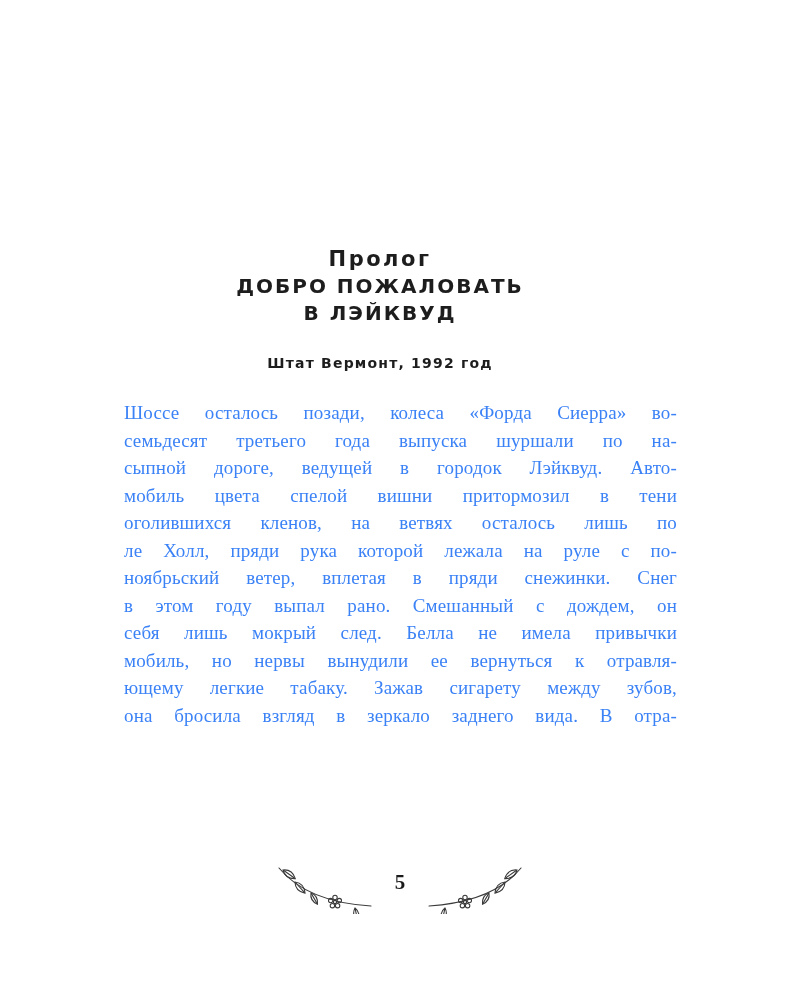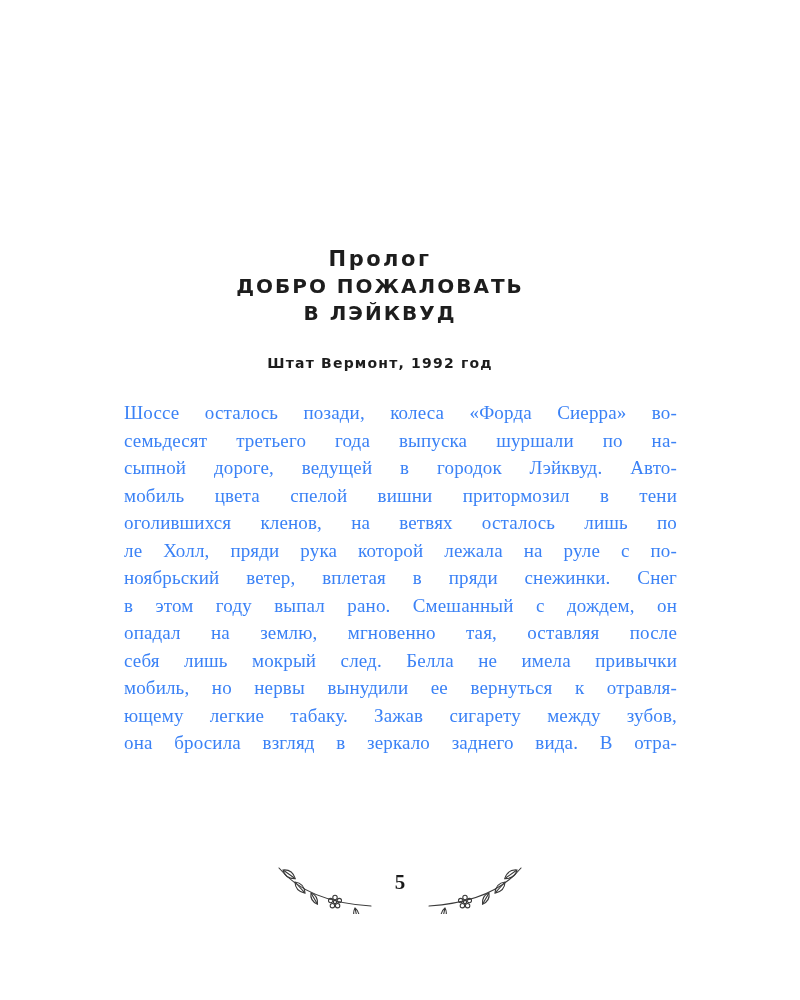--- a/index.html
+++ b/index.html
@@ -104,21 +104,20 @@
 
   <div class="body-text">
     <div class="body-line">Шоссе осталось позади, колеса «Форда Сиерра» во-</div>
     <div class="body-line">семьдесят третьего года выпуска шуршали по на-</div>
     <div class="body-line">сыпной дороге, ведущей в городок Лэйквуд. Авто-</div>
     <div class="body-line">мобиль цвета спелой вишни притормозил в тени</div>
     <div class="body-line">оголившихся кленов, на ветвях осталось лишь по</div>
     <div class="body-line">ле Холл, пряди рука которой лежала на руле с по-</div>
     <div class="body-line">ноябрьский ветер, вплетая в пряди снежинки. Снег</div>
     <div class="body-line">в этом году выпал рано. Смешанный с дождем, он</div>
-    <div class="body-line">опадал на землю, мгновенно тая, оставляя после</div>
     <div class="body-line">себя лишь мокрый след. Белла не имела привычки</div>
     <div class="body-line">мобиль, но нервы вынудили ее вернуться к отравля-</div>
     <div class="body-line">ющему легкие табаку. Зажав сигарету между зубов,</div>
     <div class="body-line">она бросила взгляд в зеркало заднего вида. В отра-</div>
   </div>
 
   <div class="footer">
     <svg class="flourish" width="104" height="52" viewBox="0 0 104 52" aria-hidden="true">
       <g stroke="#3a3a3a" stroke-width="1.1" fill="none" stroke-linecap="round">
         <path d="M6 6 Q34 40 98 44"></path>

